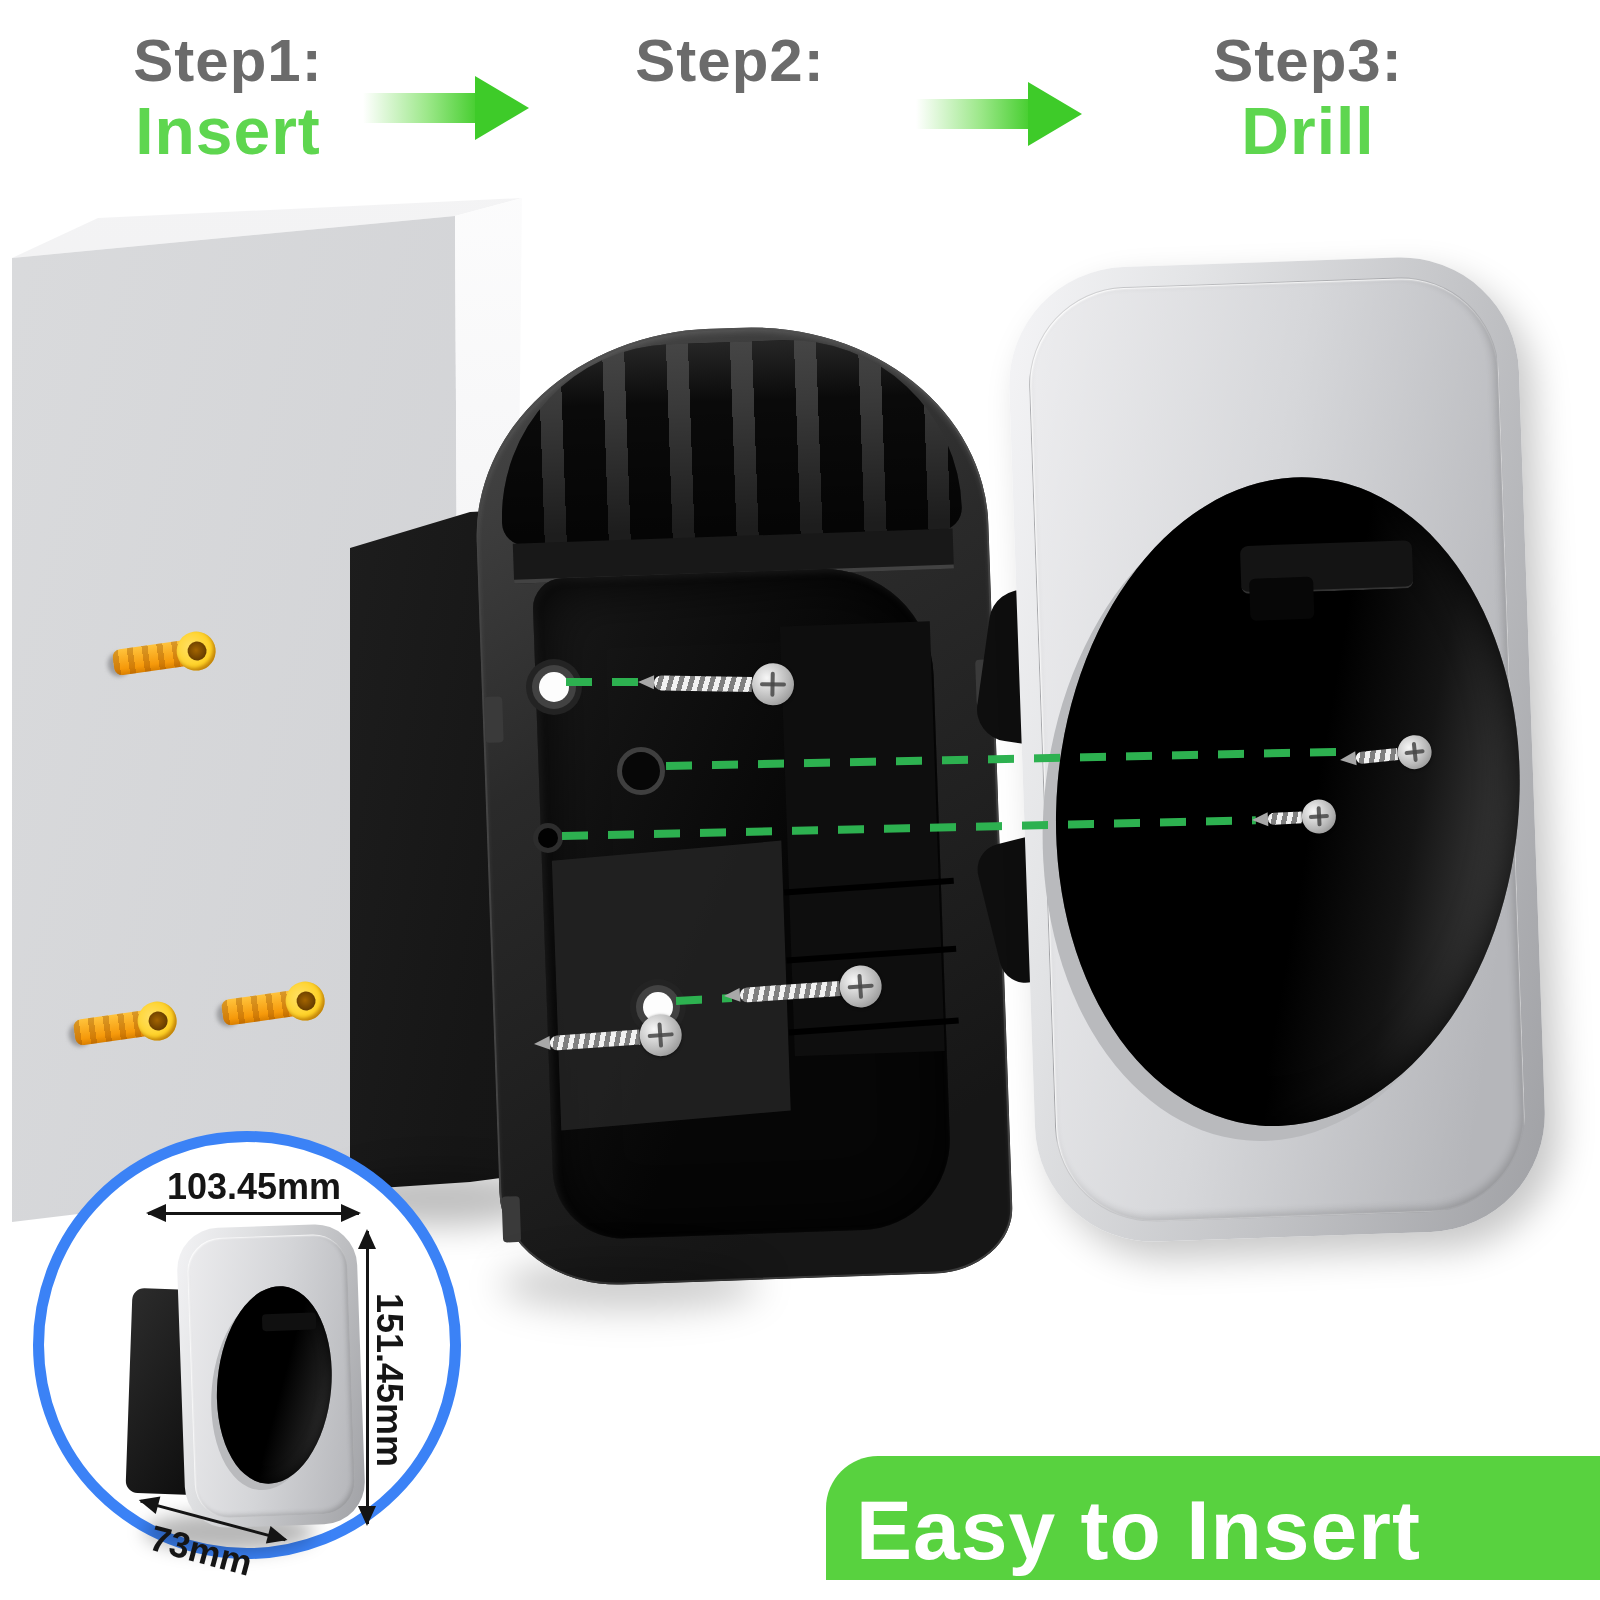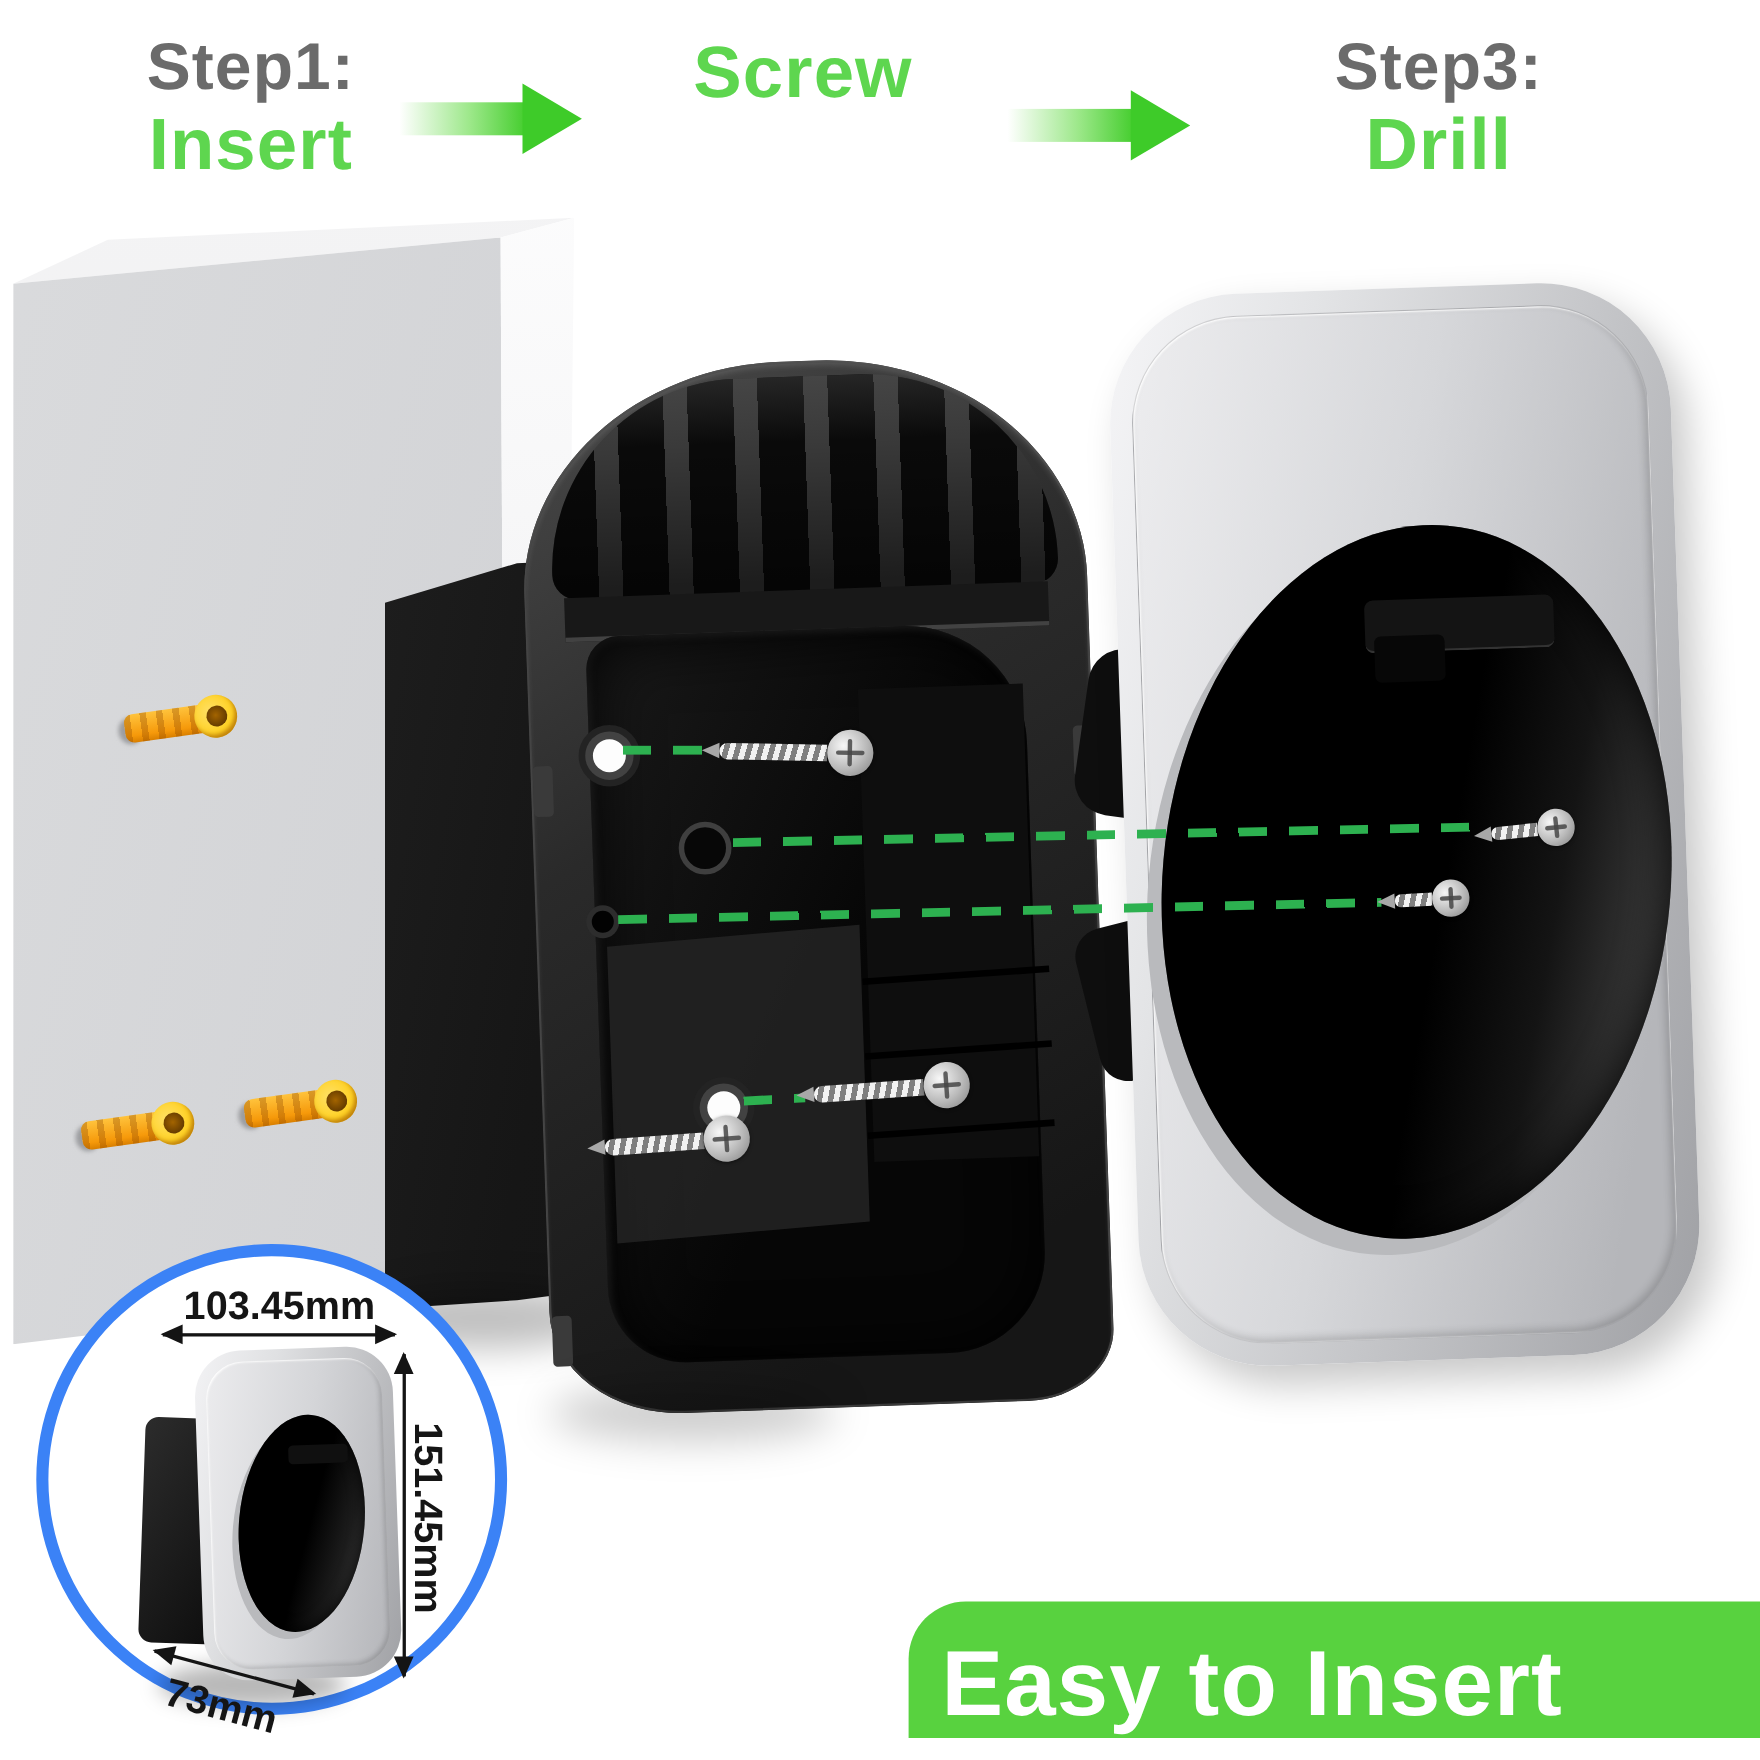--- a/index.html
+++ b/index.html
@@ -162,21 +162,21 @@
 
   <div class="step" style="left:78px;top:28px;">
     <div class="step-label">Step1:</div>
     <div class="step-action">Insert</div>
   </div>
   <div class="arrow" style="left:363px;top:76px;">
     <div class="arrow-body"></div>
     <div class="arrow-head"></div>
   </div>
   <div class="step" style="left:580px;top:28px;">
-    <div class="step-action">Screw</div>
+    <div class="step-label">Step2:</div>
   </div>
   <div class="arrow" style="left:916px;top:82px;">
     <div class="arrow-body"></div>
     <div class="arrow-head"></div>
   </div>
   <div class="step" style="left:1158px;top:28px;">
     <div class="step-label">Step3:</div>
     <div class="step-action">Drill</div>
   </div>
 

